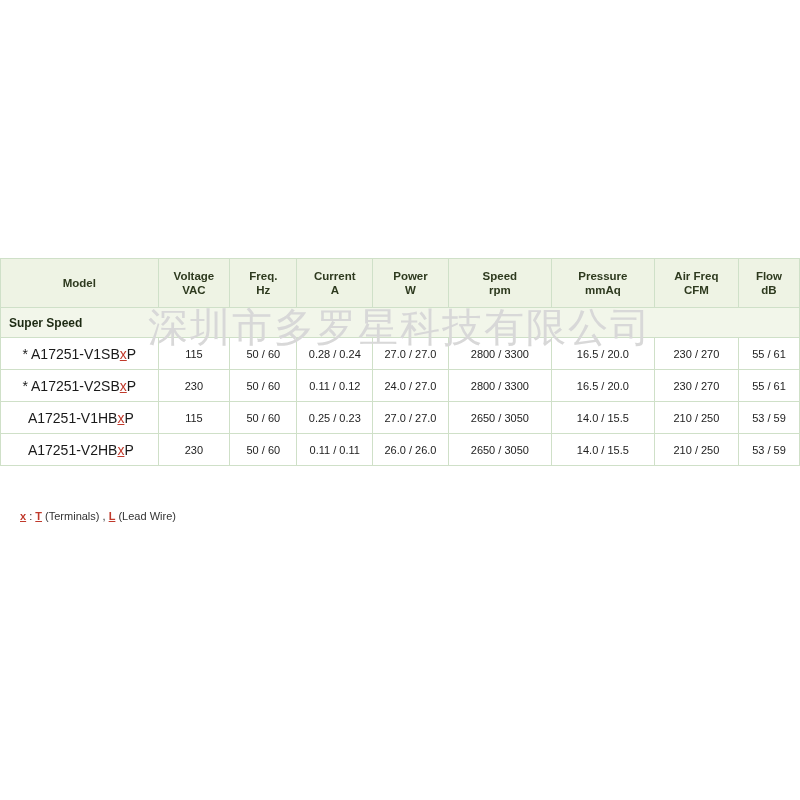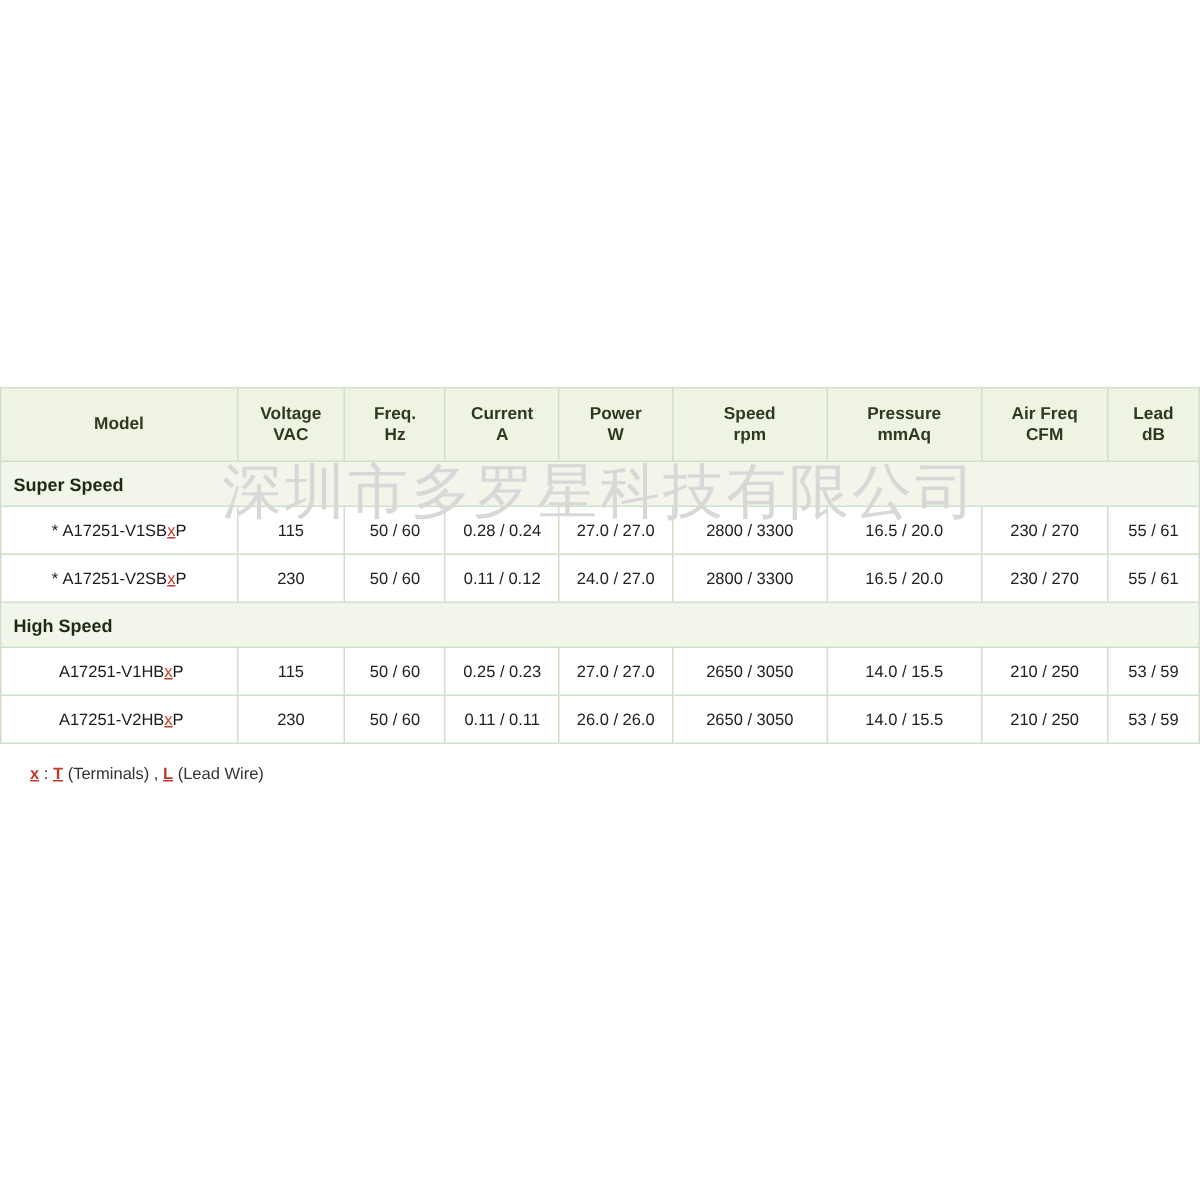--- a/index.html
+++ b/index.html
@@ -70,21 +70,21 @@
     background: #f2f6ea;
     text-align: left;
     font-weight: bold;
     font-size: 12px;
     color: #1d2a12;
     padding-left: 8px;
     height: 29px;
   }
   td.model {
     text-align: center;
-    font-size: 11px;
+    font-size: 14px;
     color: #1a1a1a;
   }
   td.model .star { margin-right: 3px; }
   .xmark {
     color: #c0392b;
     text-decoration: underline;
   }
   #footnote {
     position: absolute;
     left: 20px;
@@ -162,21 +162,21 @@
           </th>
           <th>
             <span>Pressure</span>
             <span class="l2">mmAq</span>
           </th>
           <th>
             <span>Air Freq</span>
             <span class="l2">CFM</span>
           </th>
           <th>
-            <span>Lead</span>
+            <span>Flow</span>
             <span class="l2">dB</span>
           </th>
         </tr>
       </thead>
       <tbody>
 
         <tr class="group">
           <td colspan="9">Super Speed</td>
         </tr>
 
@@ -201,23 +201,20 @@
           <td>230</td>
           <td>50 / 60</td>
           <td>0.11 / 0.12</td>
           <td>24.0 / 27.0</td>
           <td>2800 / 3300</td>
           <td>16.5 / 20.0</td>
           <td>230 / 270</td>
           <td>55 / 61</td>
         </tr>
 
-        <tr class="group">
-          <td colspan="9">High Speed</td>
-        </tr>
 
         <tr>
           <td class="model">
             <span class="star"></span><span>A17251-V1HB</span><span class="xmark">x</span><span>P</span>
           </td>
           <td>115</td>
           <td>50 / 60</td>
           <td>0.25 / 0.23</td>
           <td>27.0 / 27.0</td>
           <td>2650 / 3050</td>

